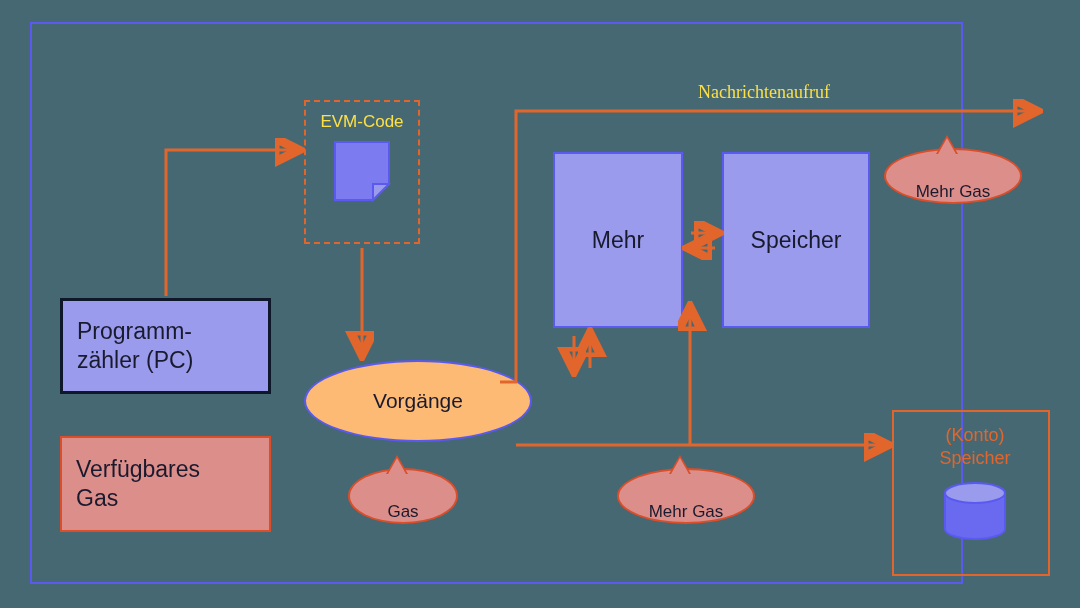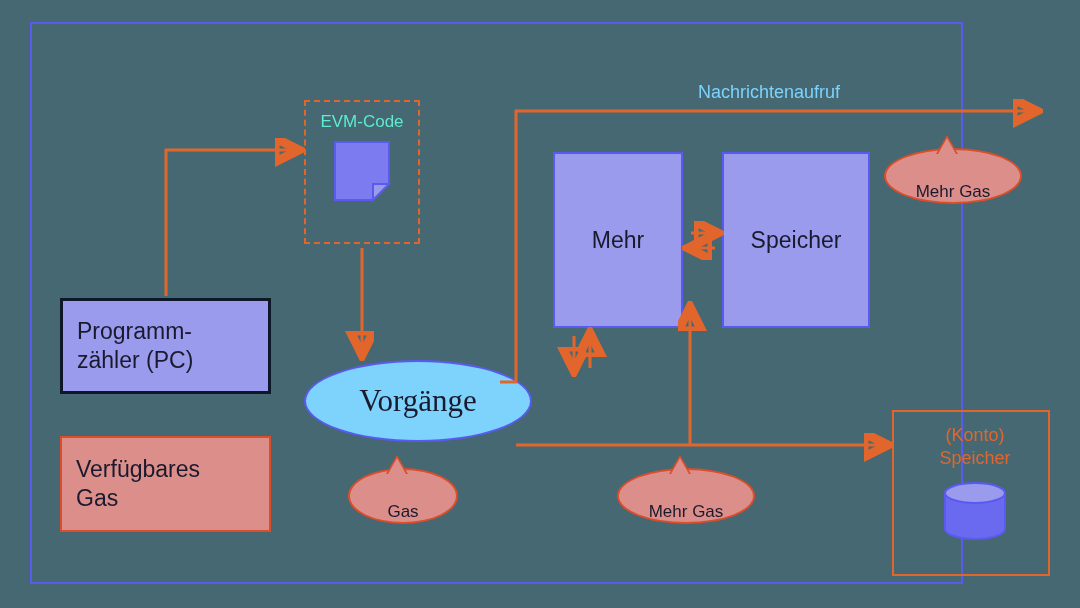--- a/index.html
+++ b/index.html
@@ -54,21 +54,21 @@
     left: 304px;
     top: 100px;
     width: 116px;
     height: 144px;
     border: 2px dashed #e2662c;
     padding-top: 10px;
   }
   .evm-code-label {
     text-align: center;
     font-size: 17px;
-    color: #5eead4;
+    color: #fde047;
     margin-bottom: 8px;
   }
   .paper-icon {
     position: relative;
     width: 58px;
     height: 62px;
     margin: 0 auto;
   }
   .box-stack {
     position: absolute;
@@ -95,28 +95,27 @@
     align-items: center;
     justify-content: center;
     font-size: 23px;
   }
   .ellipse-ops {
     position: absolute;
     left: 304px;
     top: 360px;
     width: 228px;
     height: 82px;
-    background: #7dd3fc;
+    background: #fdba74;
     border: 2px solid #5a5af0;
     border-radius: 50%;
     display: flex;
     align-items: center;
     justify-content: center;
-    font-size: 31px;
-    font-family: Liberation Serif, serif;
+    font-size: 21px;
   }
   .bubble {
     position: absolute;
     background: #dc8e8a;
     border: 2px solid #da4e2a;
     border-radius: 50%;
     display: flex;
     align-items: flex-end;
     justify-content: center;
     font-size: 17px;
@@ -167,22 +166,23 @@
   .cyl {
     position: relative;
     width: 64px;
     height: 56px;
     margin: 12px auto 0;
   }
   .label-nachrichten {
     position: absolute;
     left: 698px;
     top: 82px;
-    color: #7dd3fc;
+    color: #fde047;
     font-size: 18px;
+    font-family: Liberation Serif, serif;
   }
   svg.arrows {
     position: absolute;
     left: 0; top: 0;
     width: 1080px; height: 608px;
     pointer-events: none;
   }
   .arrows line, .arrows polyline, .arrows path {
     stroke: #e2662c;
     stroke-width: 3;

